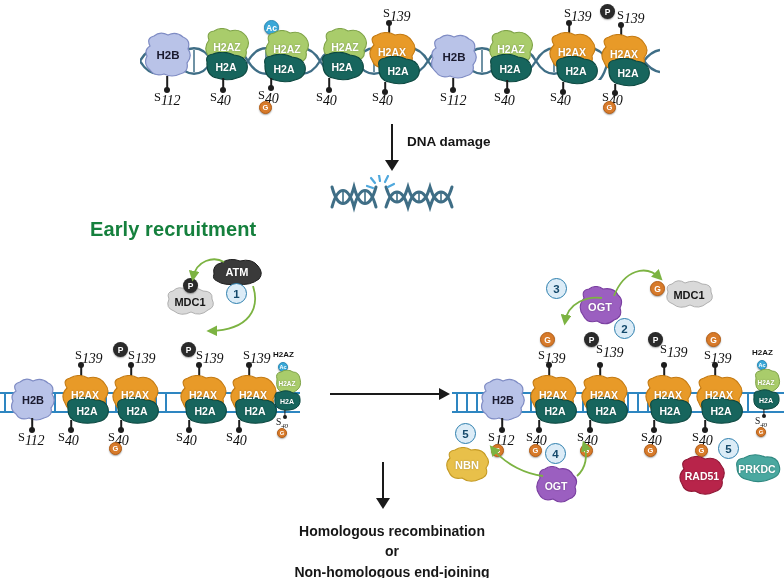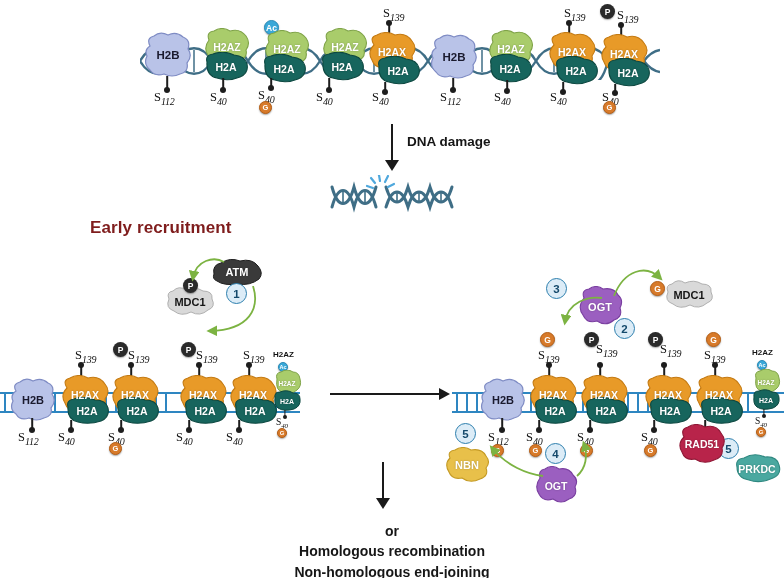--- a/index.html
+++ b/index.html
@@ -12,23 +12,23 @@
     position: relative;
     width: 784px;
     height: 578px;
     background: #ffffff;
     overflow: hidden;
   }
   .abs { position: absolute; }
 
   
   .section-title {
-    font-size: 17px;
+    font-size: 20px;
     font-weight: bold;
-    color: #7f1d1d;
+    color: #15803d;
     letter-spacing: .1px;
     white-space: nowrap;
   }
   .flow-label {
     font-size: 13.5px;
     font-weight: bold;
     color: #161616;
     white-space: nowrap;
   }
   .outcome {
@@ -41,21 +41,21 @@
   }
 
   
   .res {
     font-size: 12.5px;
     color: #111;
     white-space: nowrap;
     font-family: "Liberation Serif", serif;
   }
   .res .sub {
-    font-size: 10px;
+    font-size: 14px;
     font-style: italic;
     vertical-align: sub;
     letter-spacing: -.2px;
   }
   .res-sm { font-size: 9.5px; }
   .res-sm .sub { font-size: 7px; }
 
   
   .tail { position: absolute; }
   .tail .stalk {
@@ -887,35 +887,35 @@
         <marker id="gh6" markerWidth="6" markerHeight="6" refX="4" refY="3" orient="auto">
       <path d="M0,0 L6,3 L0,6 z" fill="#7cb342"></path>
         </marker>
       </defs>
     <path d="M7,36 C16,28 18,16 14,4" stroke="#7cb342" stroke-width="1.8" fill="none" marker-end="url(#gh6)"></path>
   </svg>
 
   <div class="numcircle" style="left:718px; top:438px;">
     <span>5</span>
   </div>
-  <div class="blob" style="left:676px; top:424px; width:52px; height:40px; font-size:10.5px;">
+  <div class="blob" style="left:676px; top:456px; width:52px; height:40px; font-size:10.5px;">
     <svg viewBox="0 0 52 40">
         <path d="M8,13 Q4,5 12,3 Q20,-2 29,3 Q40,0 45,9 Q51,16 46,24 Q48,33 38,36 Q28,41 19,35 Q9,37 6,28 Q1,20 8,13Z" fill="#b8244a" stroke="#8f1836" stroke-width="1.1"></path>
       </svg>
     <span>RAD51</span>
   </div>
   <div class="blob" style="left:732px; top:454px; width:50px; height:30px; font-size:10.5px;">
     <svg viewBox="0 0 50 30">
         <path d="M5,13 Q3,5 12,4 Q22,-2 33,3 Q45,2 47,11 Q50,20 41,24 Q28,30 17,26 Q5,24 5,13Z" fill="#4aa8a0" stroke="#2f8880" stroke-width="1.1"></path>
       </svg>
     <span>PRKDC</span>
   </div>
 
   <div class="arrow-line" style="left:382px; top:462px; width:2px; height:38px;"></div>
   <div class="arrow-head" style="left:376px; top:498px; border-left:7px solid transparent; border-right:7px solid transparent; border-top:11px solid #1a1a1a;"></div>
 
   <div class="abs" style="left:0; top:521px; width:784px;">
+    <div class="outcome">Homologous recombination</div>
     <div class="outcome">or</div>
-    <div class="outcome">Homologous recombination</div>
     <div class="outcome">Non-homologous end-joining</div>
   </div>
 
 </div>
 
 </body></html>

